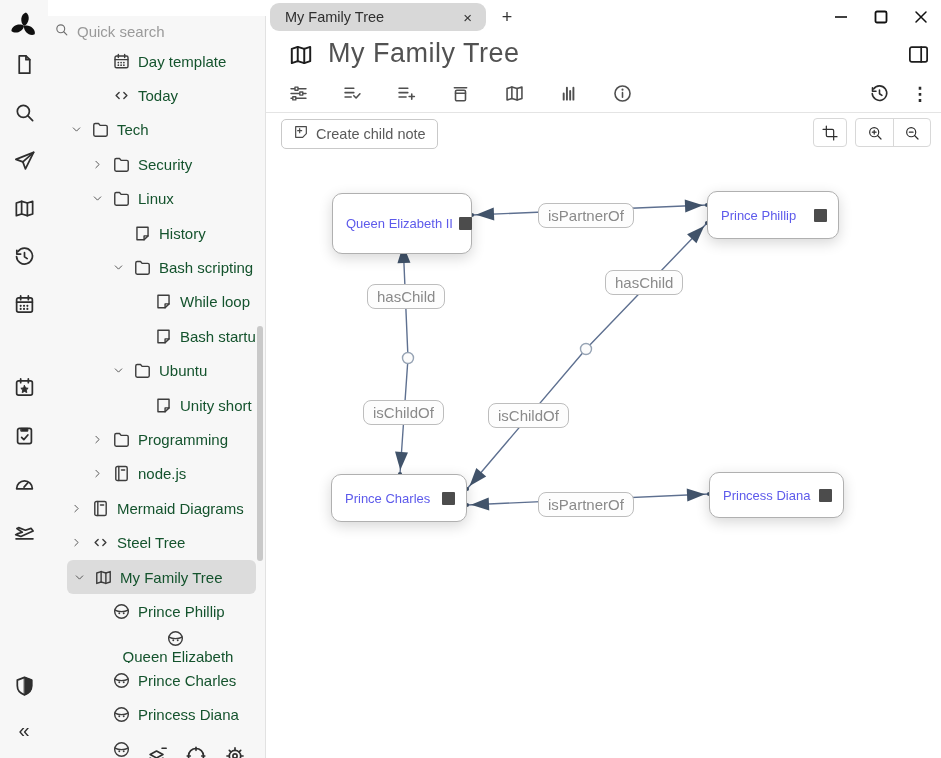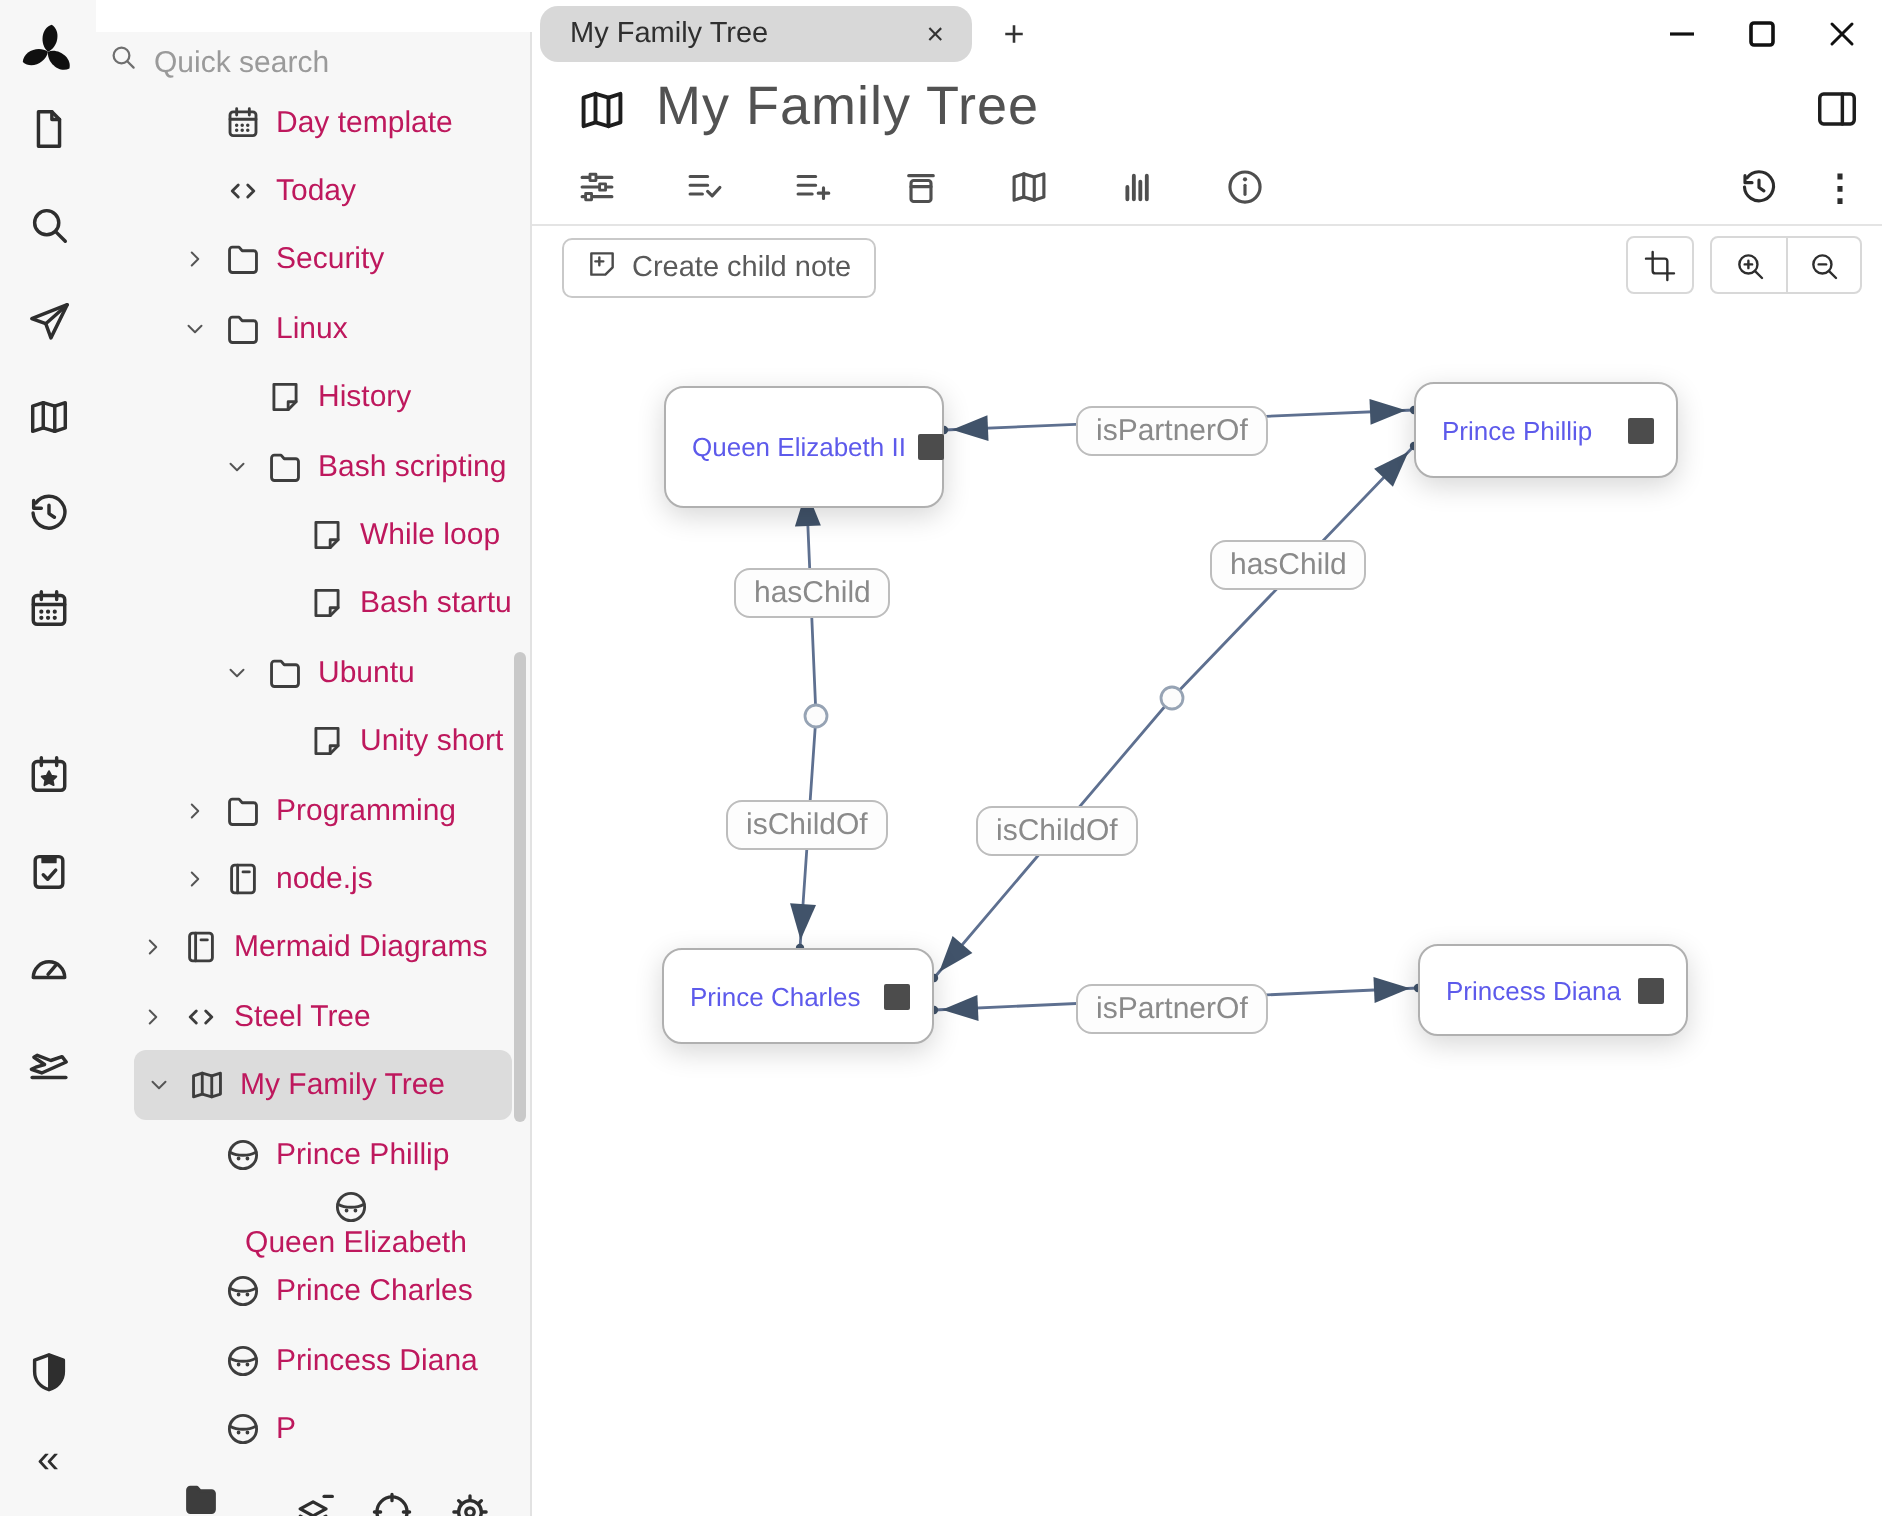--- a/index.html
+++ b/index.html
@@ -20,21 +20,21 @@
 
   
   .tree-panel{position:absolute;left:48px;top:16px;width:218px;height:758px;background:#f7f7f7;
               border-right:1px solid #e2e2e2;overflow:hidden;}
   .qsearch{position:absolute;left:0;top:0;width:218px;height:30px;background:#f7f7f7;z-index:5;
            display:flex;align-items:center;padding-left:6px;gap:8px;}
   .qsearch svg{width:15px;height:15px;color:#6f6f6f;}
   .qsearch .ph{color:#9a9a9a;font-size:15px;}
   .tree-rows{position:absolute;left:0;top:28px;width:218px;}
   .trow{height:34.4px;display:flex;align-items:center;white-space:nowrap;overflow:hidden;
-        font-size:15px;color:#be185d;cursor:pointer;}
+        font-size:15px;color:#14532d;cursor:pointer;}
   .trow .chev{width:24px;display:flex;align-items:center;justify-content:center;color:#555;flex:none;}
   .trow .chev svg{width:13px;height:13px;}
   .trow .ticon{width:24px;display:flex;align-items:center;justify-content:center;color:#3d3d3d;flex:none;}
   .trow .ticon svg{width:19px;height:19px;}
   .trow .tlabel{margin-left:5px;}
   .trow.selected{background:#dcdcdc;border-radius:6px;}
   .tree-scrollbar{position:absolute;left:209px;top:310px;width:6px;height:235px;background:#c9c9c9;
                   border-radius:3px;z-index:6;cursor:pointer;}
   .tree-footer{position:absolute;right:12px;bottom:0;height:36px;background:#f7f7f7;z-index:7;
                display:flex;align-items:center;gap:15px;padding:0 6px;}
@@ -211,20 +211,33 @@
         </div>
         <div class="trow" style="padding-left: 37px;">
           <span class="chev"></span>
           <span class="ticon">
             <svg viewBox="0 0 24 24" fill="none" stroke="currentColor" stroke-width="1.8" stroke-linecap="round" stroke-linejoin="round">
               <path d="M9 8.2L5.2 12 9 15.8"></path>
               <path d="M15 8.2L18.8 12 15 15.8"></path>
             </svg>
           </span>
           <span class="tlabel">Today</span>
+        </div>
+        <div class="trow" style="padding-left: 16px;">
+          <span class="chev">
+            <svg viewBox="0 0 24 24" fill="none" stroke="currentColor" stroke-width="1.8" stroke-linecap="round" stroke-linejoin="round">
+              <path d="M6 9l6 6 6-6"></path>
+            </svg>
+          </span>
+          <span class="ticon">
+            <svg viewBox="0 0 24 24" fill="none" stroke="currentColor" stroke-width="1.8" stroke-linecap="round" stroke-linejoin="round">
+              <path d="M3.5 6.3c0-1 .8-1.8 1.8-1.8h4.2l2 2.3h7.2c1 0 1.8.8 1.8 1.8v10.1c0 1-.8 1.8-1.8 1.8H5.3c-1 0-1.8-.8-1.8-1.8z"></path>
+            </svg>
+          </span>
+          <span class="tlabel">Tech</span>
         </div>
         <div class="trow" style="padding-left: 37px;">
           <span class="chev">
             <svg viewBox="0 0 24 24" fill="none" stroke="currentColor" stroke-width="1.8" stroke-linecap="round" stroke-linejoin="round">
               <path d="M9 6l6 6-6 6"></path>
             </svg>
           </span>
           <span class="ticon">
             <svg viewBox="0 0 24 24" fill="none" stroke="currentColor" stroke-width="1.8" stroke-linecap="round" stroke-linejoin="round">
               <path d="M3.5 6.3c0-1 .8-1.8 1.8-1.8h4.2l2 2.3h7.2c1 0 1.8.8 1.8 1.8v10.1c0 1-.8 1.8-1.8 1.8H5.3c-1 0-1.8-.8-1.8-1.8z"></path>

